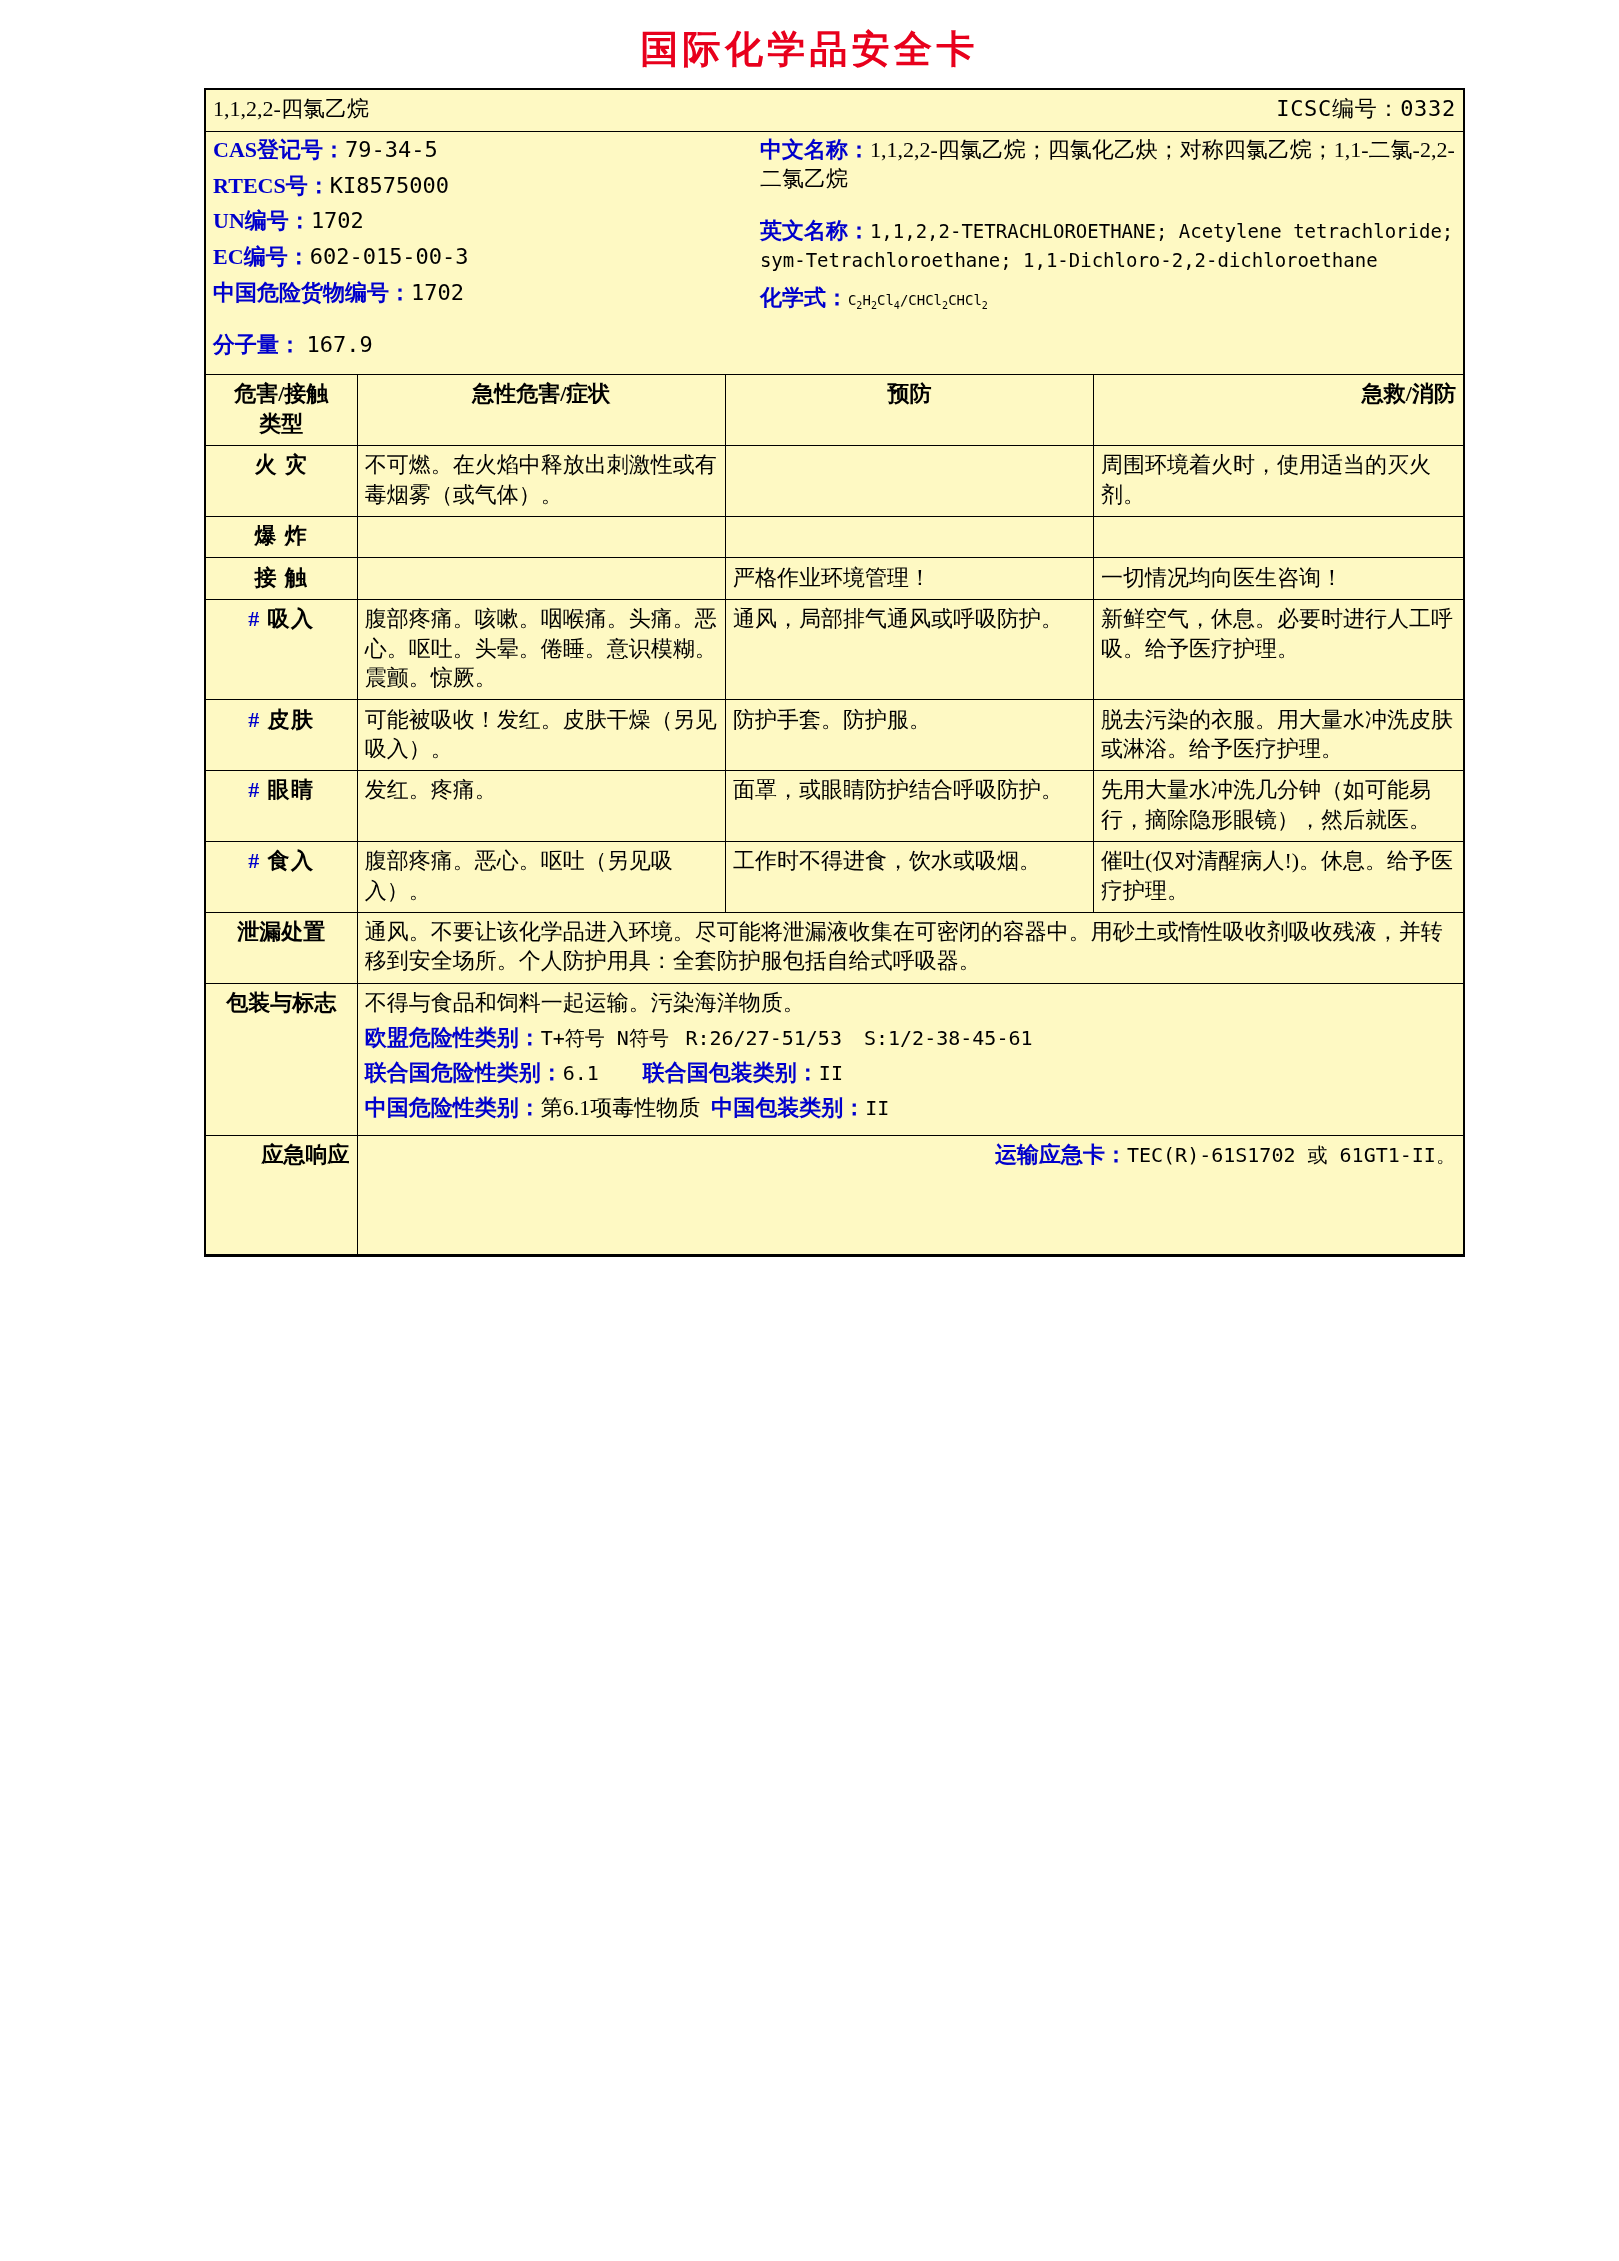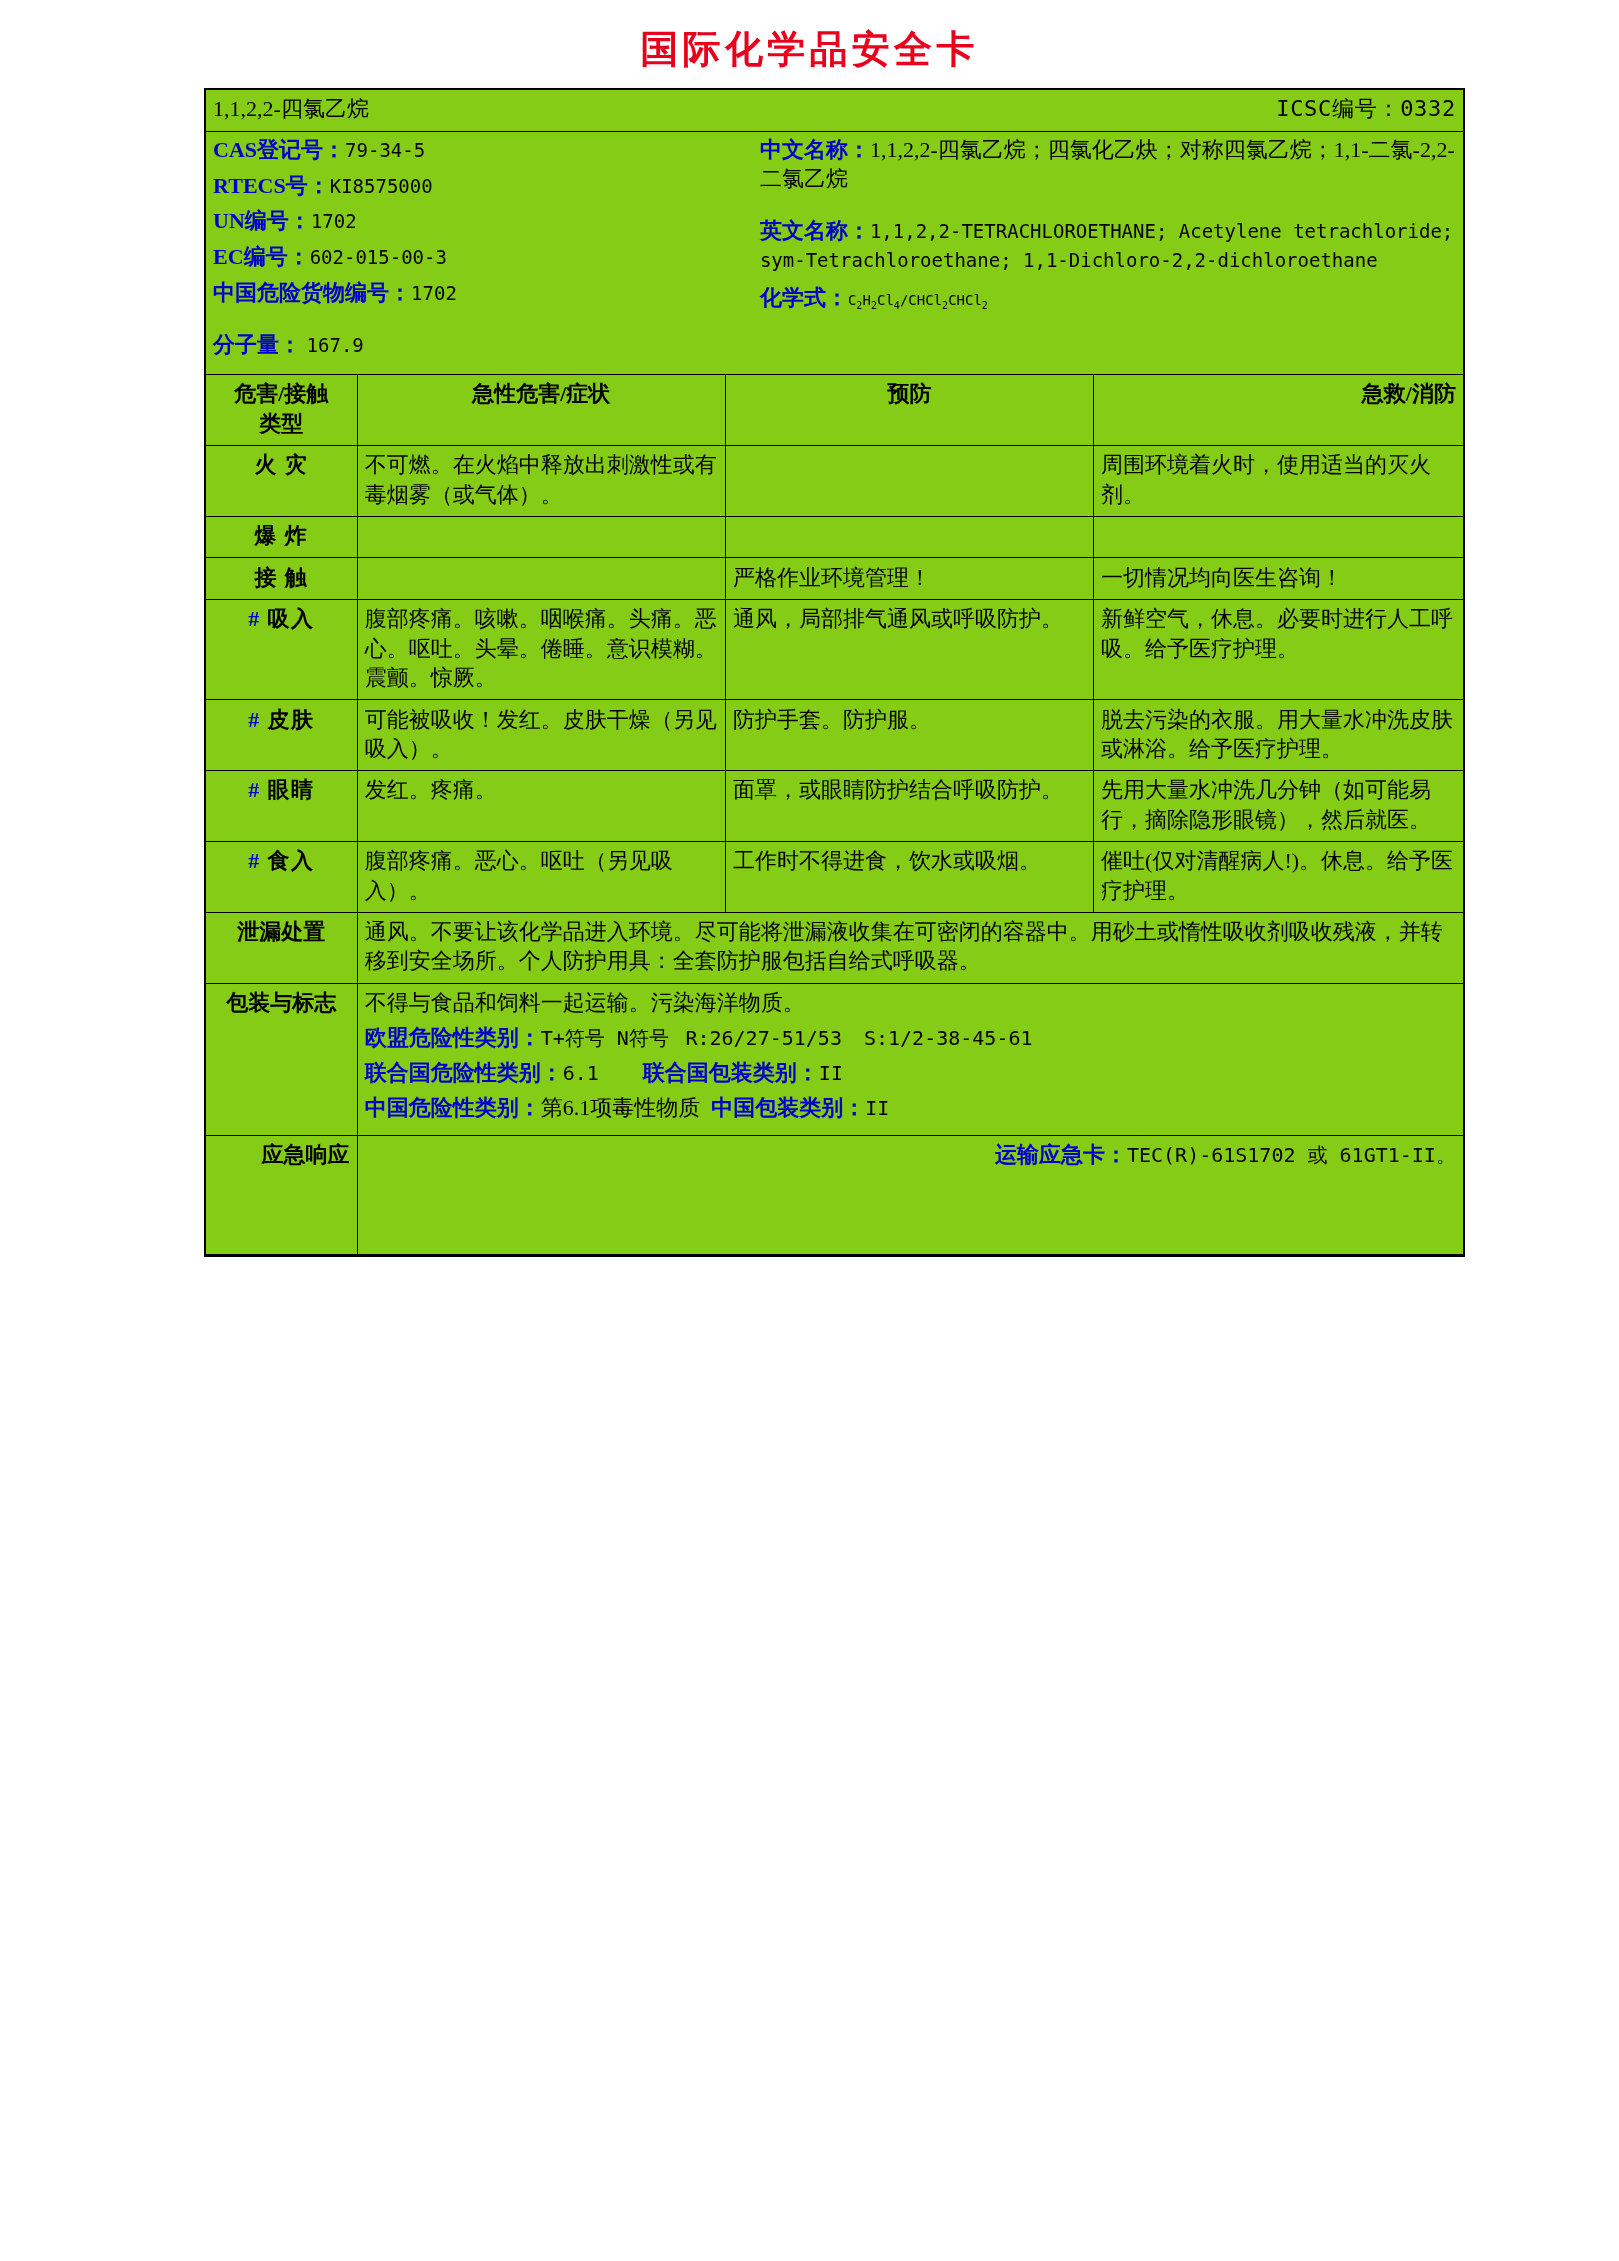--- a/index.html
+++ b/index.html
@@ -29,21 +29,21 @@
     padding-bottom: 14.2px;
     font-family: "Liberation Serif", "DejaVu Serif", serif;
   }
   .card {
     position: absolute;
     left: 204px;
     top: 88px;
     width: 1261px;
     border: 2.8px solid #000;
     box-sizing: border-box;
-    background: #84cc16;
+    background: #fef9c3;
   }
   table.main {
     border-collapse: collapse;
     width: 100%;
     table-layout: fixed;
   }
   table.main td {
     border: 1.4px solid #000;
     vertical-align: top;
     padding: 4.3px 7.1px 7.1px 7.1px;
@@ -84,21 +84,21 @@
     width: 56%;
     box-sizing: border-box;
   }
   .lbl {
     color: #0000cc;
     font-weight: bold;
   }
   .val {
     color: #000;
     font-family: "DejaVu Sans Mono", monospace;
-    font-size: 19px;
+    font-size: 22px;
   }
   .valcn {
     color: #000;
     font-size: 22px;
   }
   .idline {
     margin-bottom: 7.1px;
     font-size: 22px;
     line-height: 1.3;
   }

